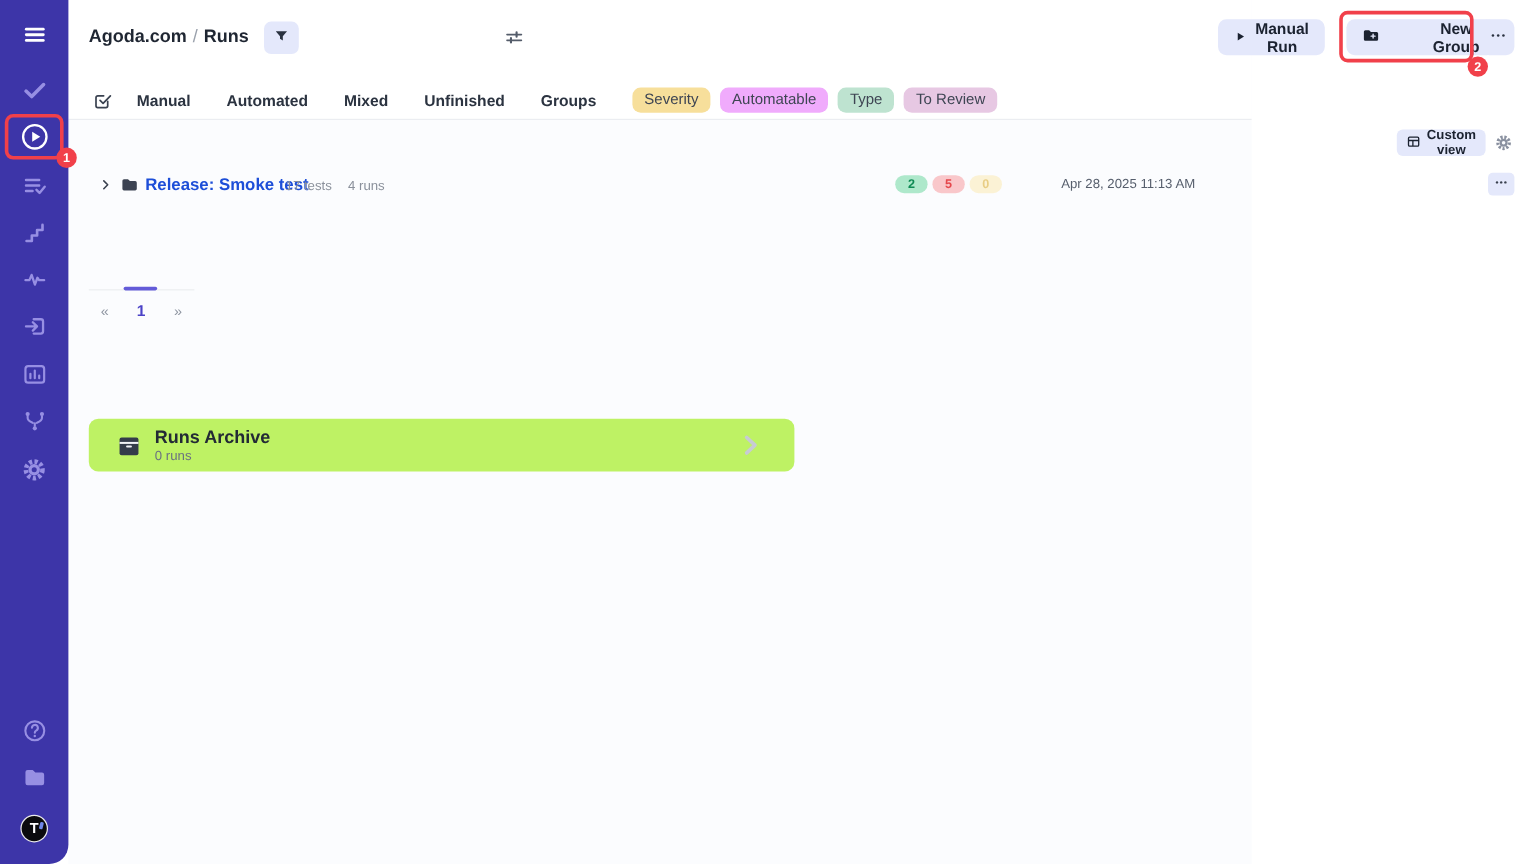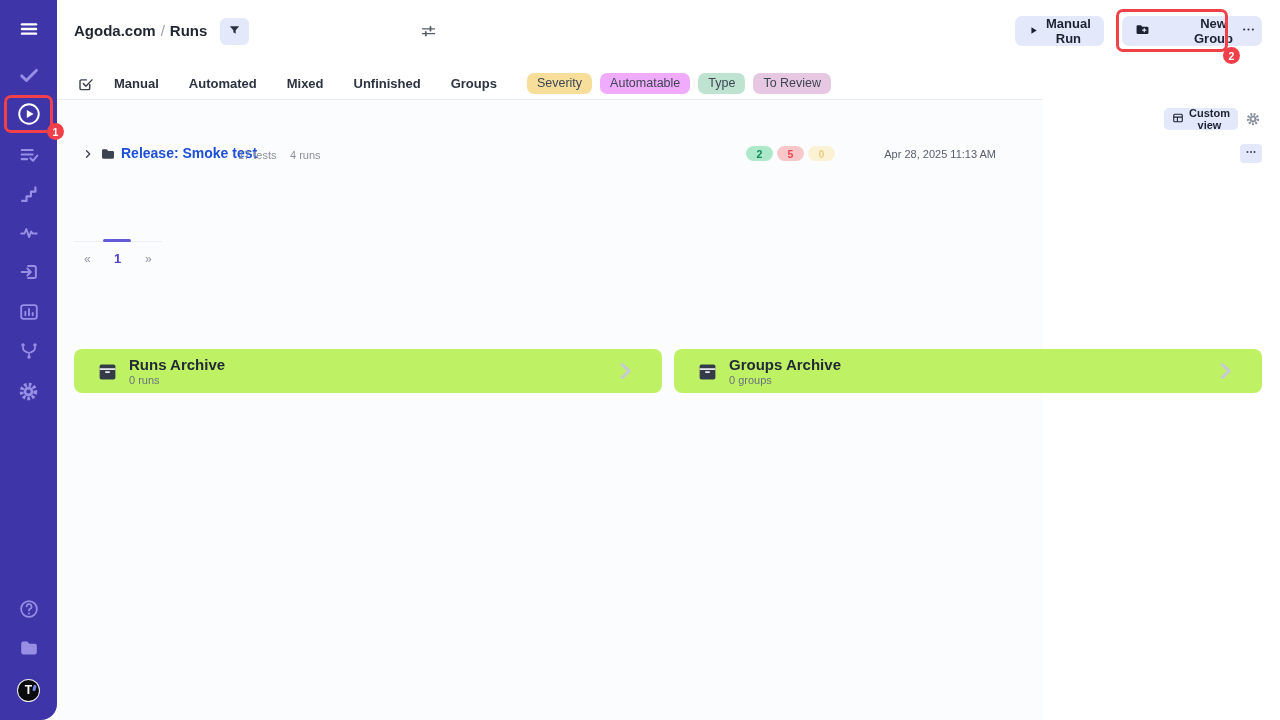--- a/index.html
+++ b/index.html
@@ -367,34 +367,18 @@
     </span>
     <span class="card-title">Runs Archive</span>
     <span class="card-sub">0 runs</span>
     <span class="card-chevron">
       <svg width="22" height="22" viewBox="0 0 24 24" fill="none" stroke="currentColor" stroke-width="3.4" stroke-linecap="round" stroke-linejoin="round">
           <path d="M9 5l7.5 7L9 19"></path>
         </svg>
     </span>
   </div>
 
-  <div class="card card-2">
-    <span class="card-icon">
-      <svg width="21" height="21" viewBox="0 0 24 24">
-          <rect x="3" y="4" width="18" height="17" rx="2" fill="#343C4A"></rect>
-          <rect x="3" y="8.3" width="18" height="1.9" fill="#F1F2F6"></rect>
-          <rect x="9.2" y="11.6" width="5.6" height="2" rx="1" fill="#F1F2F6"></rect>
-        </svg>
-    </span>
-    <span class="card-title">Groups Archive</span>
-    <span class="card-sub">0 groups</span>
-    <span class="card-chevron">
-      <svg width="22" height="22" viewBox="0 0 24 24" fill="none" stroke="currentColor" stroke-width="3.4" stroke-linecap="round" stroke-linejoin="round">
-          <path d="M9 5l7.5 7L9 19"></path>
-        </svg>
-    </span>
-  </div>
 </div>
 
 <div class="ann-box ann-box-1"></div>
 <div class="ann-badge ann-badge-1">1</div>
 <div class="ann-box ann-box-2"></div>
 <div class="ann-badge ann-badge-2">2</div>
 
 </body></html>

